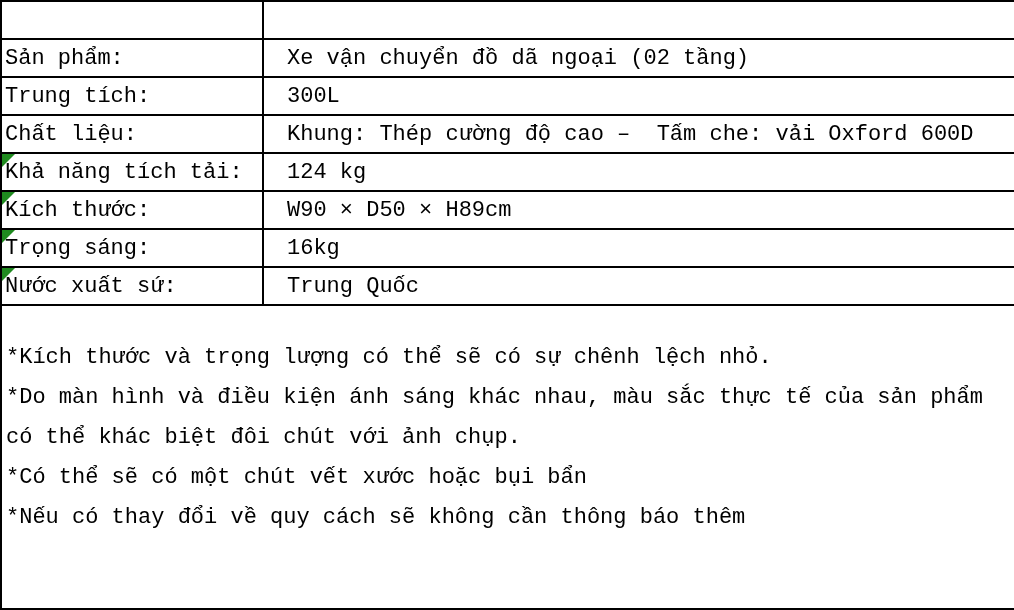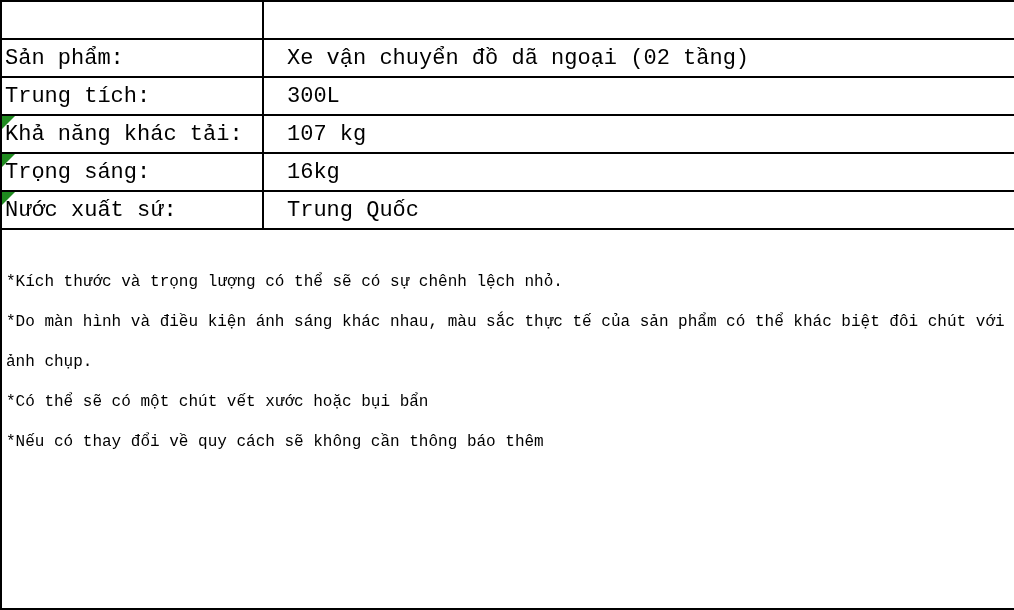--- a/index.html
+++ b/index.html
@@ -39,21 +39,21 @@
     width: 0;
     height: 0;
     border-top: 13px solid var(--flag, #1f8a1f);
     border-right: 13px solid transparent;
   }
   td.notes-cell {
     vertical-align: top;
     padding: 32px 4px 0 4px;
   }
   td.notes-cell p {
-    font-size: 16px;
+    font-size: 22px;
     line-height: 40px;
     white-space: normal;
   }
 </style>
 </head>
 <body>
 
 <div class="sheet">
   <table class="spec-table">
     <colgroup>
@@ -77,29 +77,43 @@
 
 
     <tr class="row">
       <td class="label-cell">
         
         <span class="cell-text">Trung tích:</span>
       </td>
       <td class="value-cell"><span class="cell-text">300L</span></td>
     </tr>
 
+    <tr class="row">
+      <td class="label-cell">
+        
+        <span class="cell-text">Chất liệu:</span>
+      </td>
+      <td class="value-cell"><span class="cell-text">Khung: Thép cường độ cao –  Tấm che: vải Oxford 600D</span></td>
+    </tr>
 
     <tr class="row">
       <td class="label-cell">
         <span class="flag"></span>
-        <span class="cell-text">Khả năng khác tải:</span>
+        <span class="cell-text">Khả năng tích tải:</span>
       </td>
-      <td class="value-cell"><span class="cell-text">107 kg</span></td>
+      <td class="value-cell"><span class="cell-text">124 kg</span></td>
     </tr>
 
+    <tr class="row">
+      <td class="label-cell">
+        <span class="flag"></span>
+        <span class="cell-text">Kích thước:</span>
+      </td>
+      <td class="value-cell"><span class="cell-text">W90 × D50 × H89cm</span></td>
+    </tr>
 
     <tr class="row">
       <td class="label-cell">
         <span class="flag"></span>
         <span class="cell-text">Trọng sáng:</span>
       </td>
       <td class="value-cell"><span class="cell-text">16kg</span></td>
     </tr>
 
     <tr class="row">

